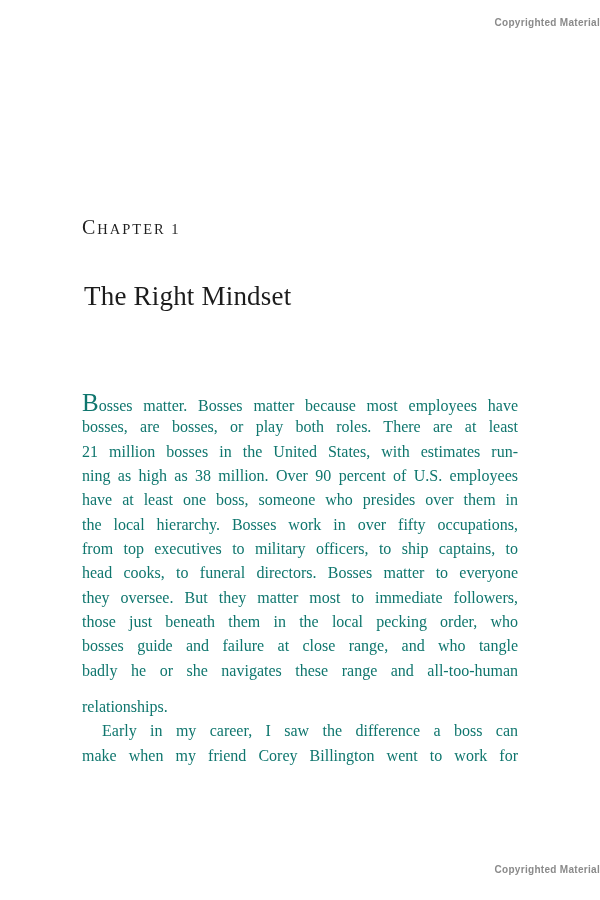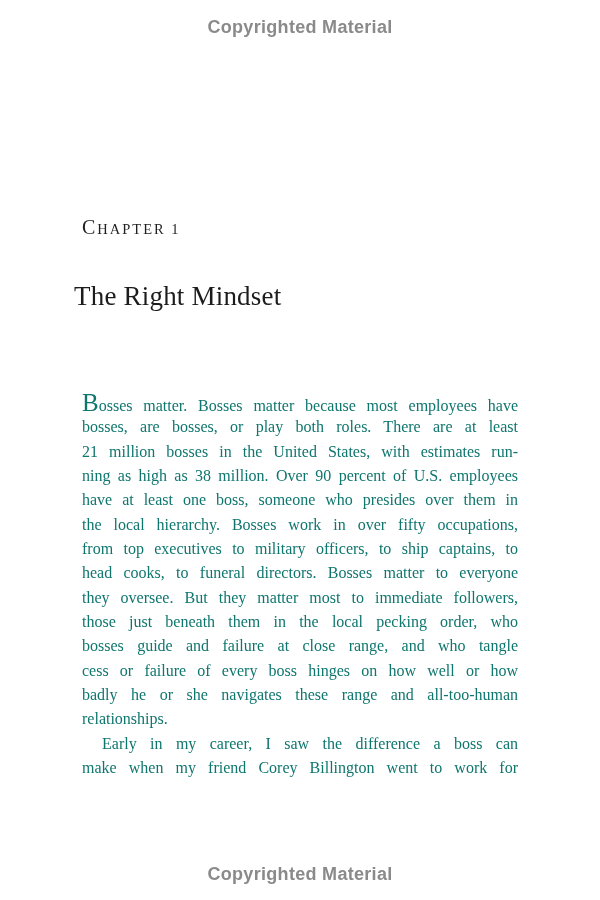--- a/index.html
+++ b/index.html
@@ -12,42 +12,42 @@
     width: 600px;
     height: 900px;
     background: #ffffff;
     font-family: "Liberation Serif", serif;
     overflow: hidden;
   }
   .watermark {
     position: absolute;
     left: 0;
     width: 100%;
-    text-align: center;
+    text-align: right;
     font-family: "Liberation Sans", sans-serif;
     font-weight: bold;
-    font-size: 18px;
+    font-size: 10px;
     letter-spacing: 0.3px;
     color: #8a8a8a;
   }
   .watermark.top { top: 17px; }
   .watermark.bottom { top: 864px; }
   .chapter {
     position: absolute;
     left: 82px;
     top: 216px;
     color: #1f1f1f;
     letter-spacing: 2px;
     white-space: nowrap;
   }
   .chapter-initial { font-size: 20px; }
   .chapter-rest { font-size: 14.5px; text-align: right; }
   .title {
     position: absolute;
-    left: 74px;
+    left: 84px;
     top: 281px;
     margin: 0;
     font-size: 27px;
     font-weight: normal;
     color: #1c1c1c;
     letter-spacing: 0.2px;
     white-space: nowrap;
   }
   .body-block {
     position: absolute;
@@ -61,20 +61,21 @@
   .line {
     text-align: justify;
     text-align-last: justify;
     white-space: normal;
     height: 24.35px;
     overflow: visible;
   }
   .line.no-just {
     text-align: right;
     text-align-last: left;
+    margin-top: 12px;
   }
   .line.indent {
     text-indent: 20px;
   }
   .line.first-line::first-letter {
     font-size: 25px;
   }
 </style>
 </head>
 <body>
@@ -92,21 +93,20 @@
     <div class="line">bosses, are bosses, or play both roles. There are at least</div>
     <div class="line">21 million bosses in the United States, with estimates run-</div>
     <div class="line">ning as high as 38 million. Over 90 percent of U.S. employees</div>
     <div class="line">have at least one boss, someone who presides over them in</div>
     <div class="line">the local hierarchy. Bosses work in over fifty occupations,</div>
     <div class="line">from top executives to military officers, to ship captains, to</div>
     <div class="line">head cooks, to funeral directors. Bosses matter to everyone</div>
     <div class="line">they oversee. But they matter most to immediate followers,</div>
     <div class="line">those just beneath them in the local pecking order, who</div>
     <div class="line">bosses guide and failure at close range, and who tangle</div>
-    <div class="line">cess or failure of every boss hinges on how well or how</div>
     <div class="line">badly he or she navigates these range and all-too-human</div>
     <div class="line no-just">relationships.</div>
     <div class="line indent">Early in my career, I saw the difference a boss can</div>
     <div class="line">make when my friend Corey Billington went to work for</div>
   </div>
 
   <div class="watermark bottom">Copyrighted Material</div>
 
 </div>
 

